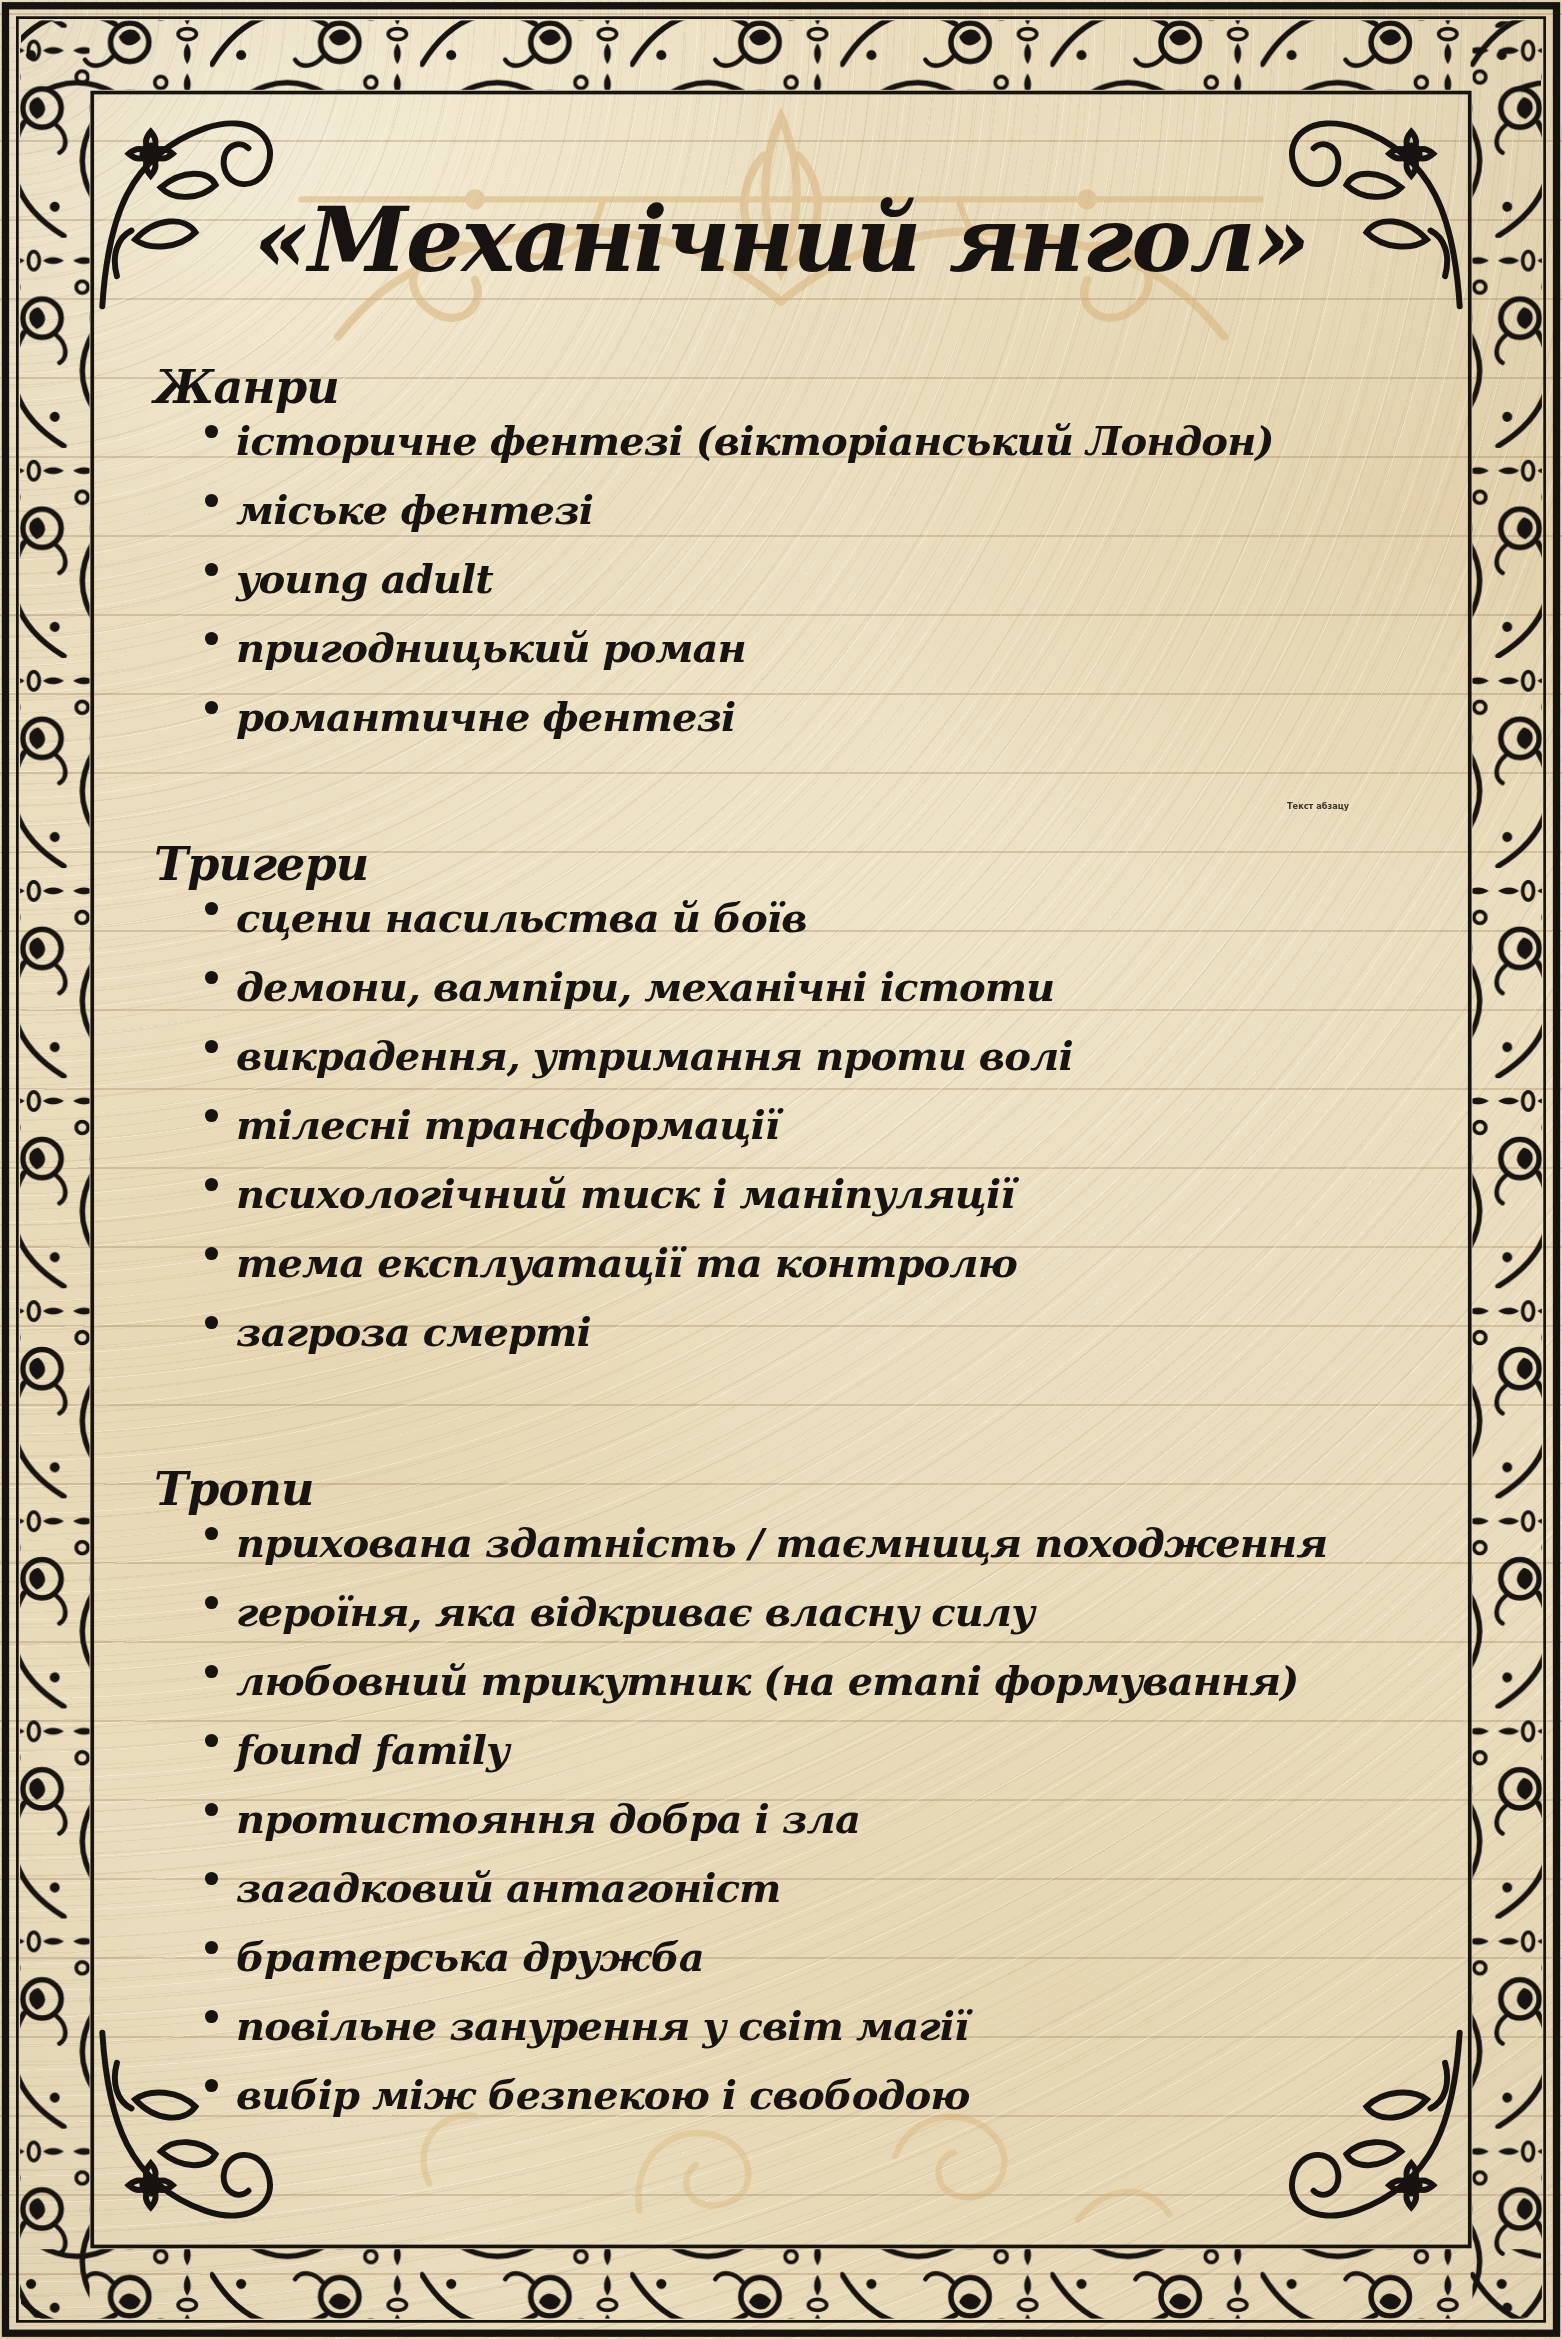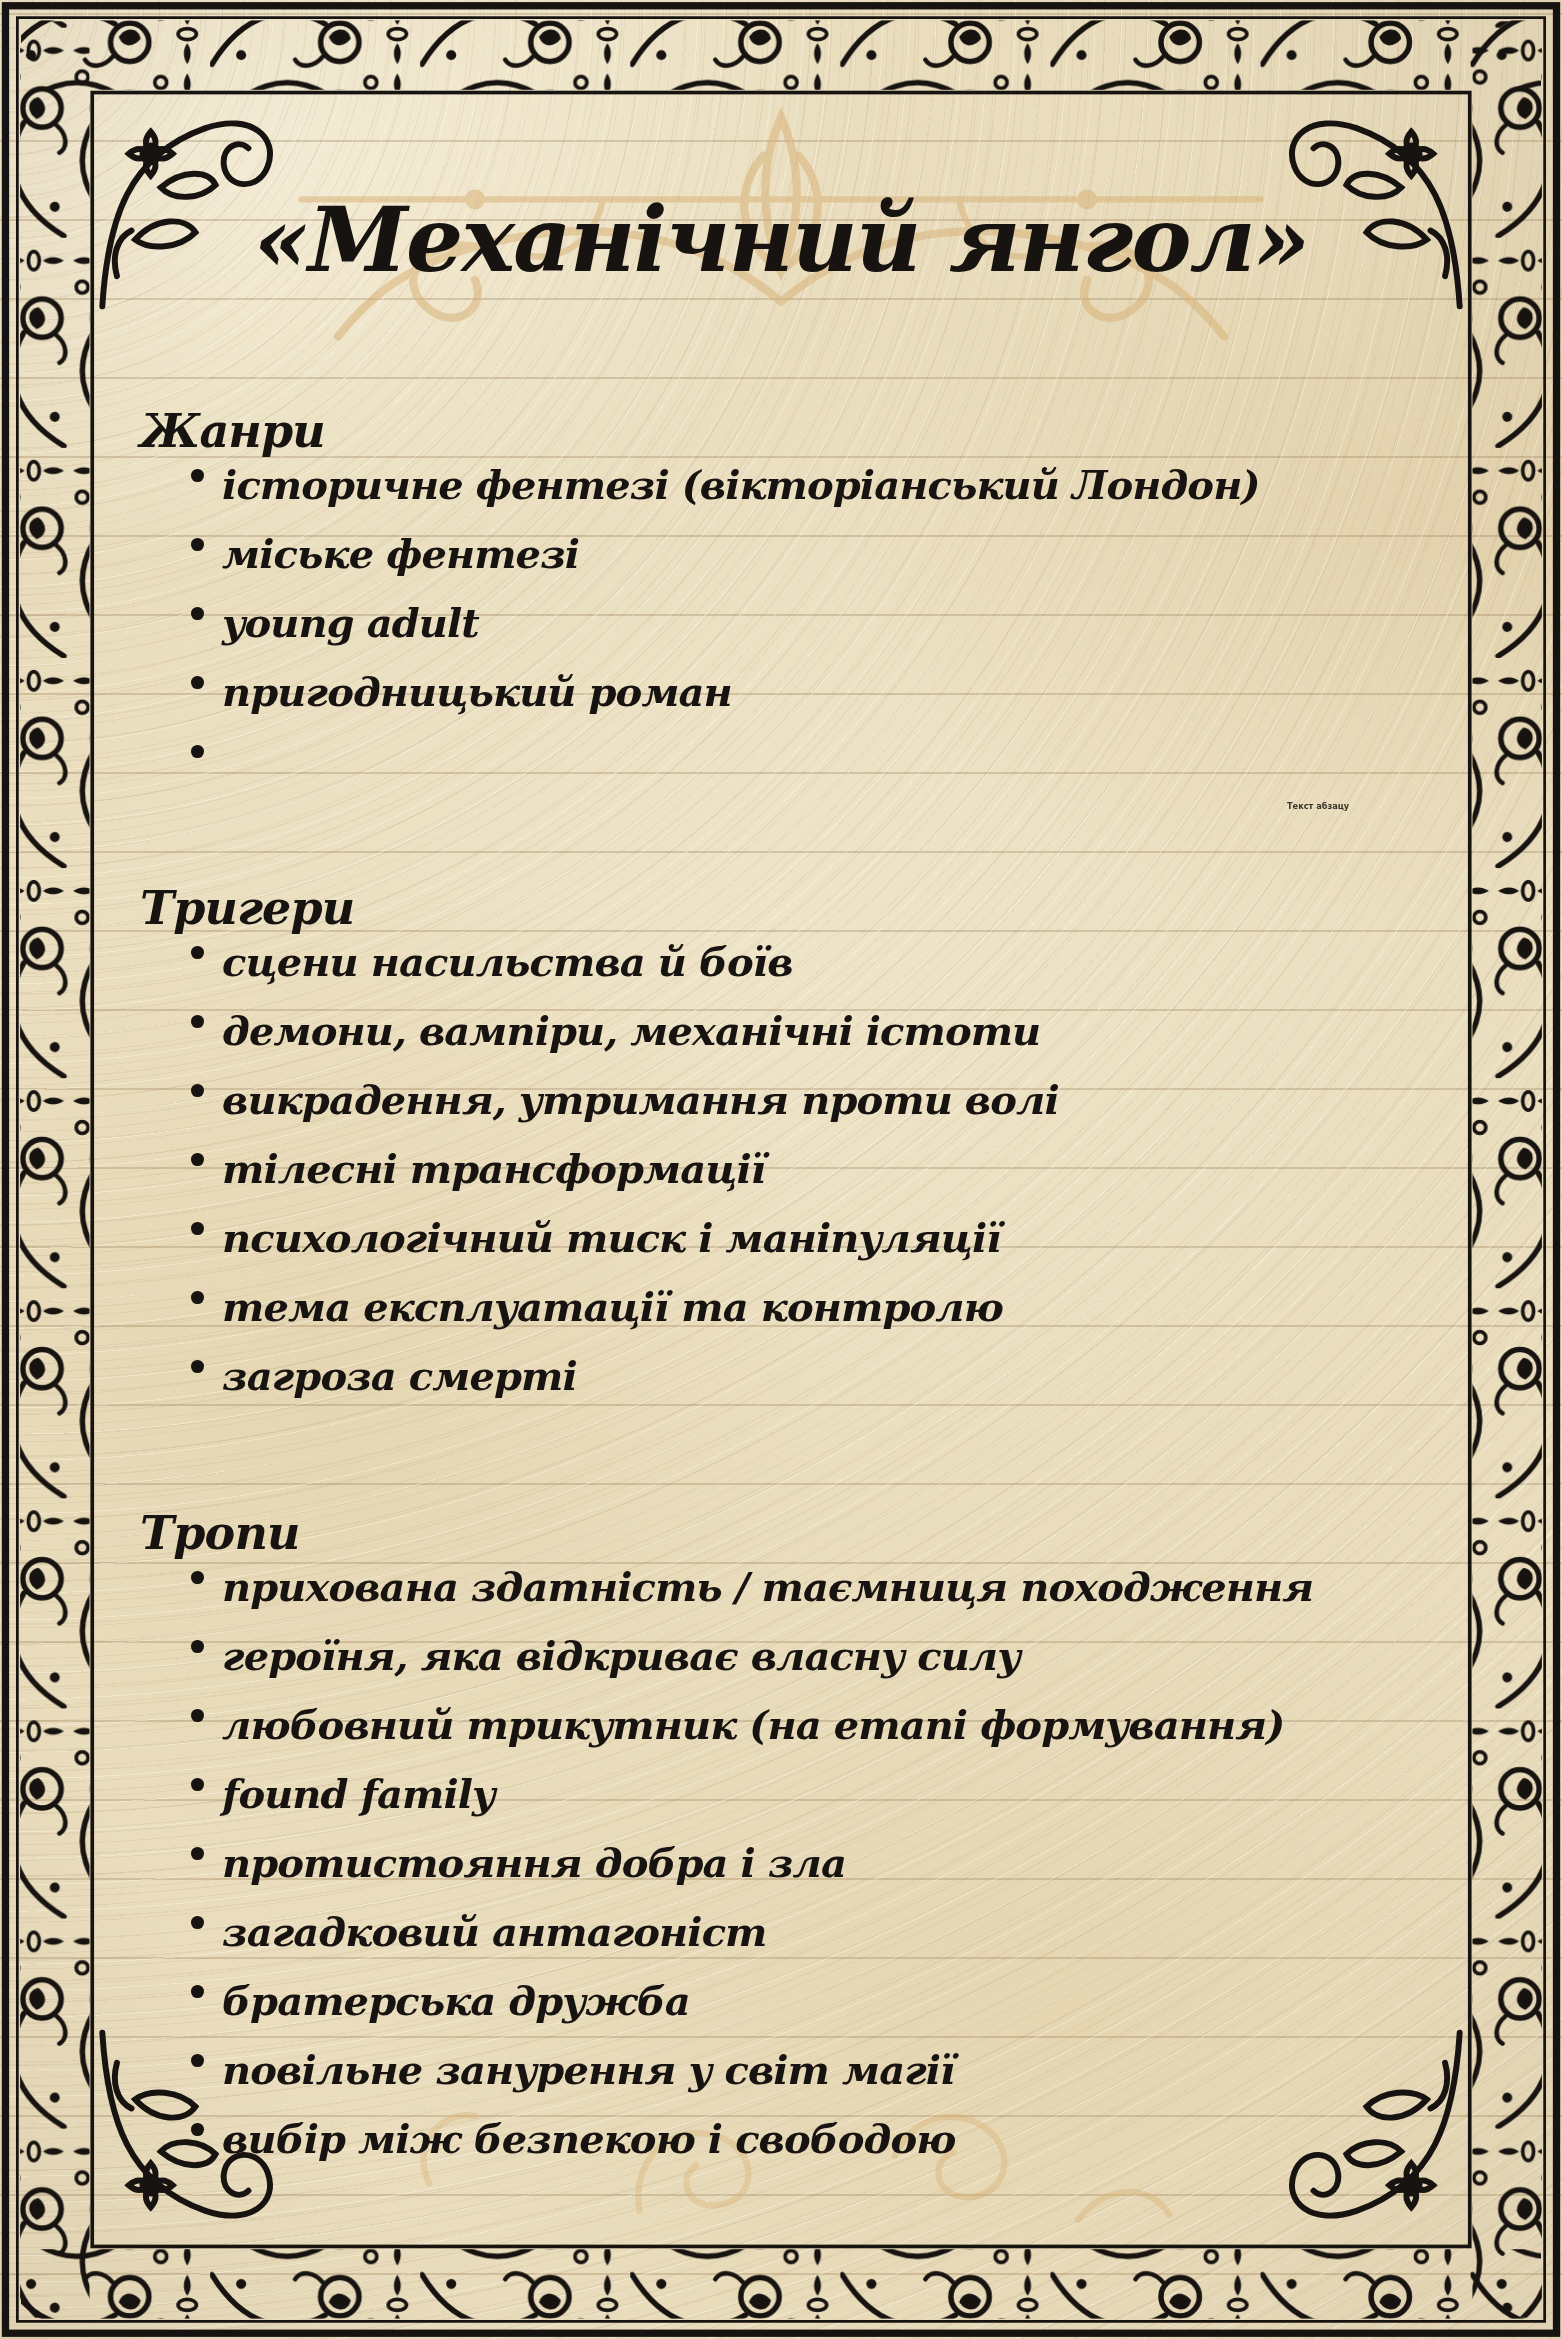--- a/index.html
+++ b/index.html
@@ -23,21 +23,21 @@
       repeating-radial-gradient(circle at 8.2px 2.7px, rgba(255,250,238,.45) 0 0.9px, transparent 0.9px 26.5px);}
   .ruled-lines{position:absolute;inset:0;pointer-events:none;
     background-image:repeating-linear-gradient(to bottom, transparent 0 77px, rgba(150,120,82,.30) 77px 79px);
     background-position:0 63px;}
   .ornament-svg{position:absolute;left:0;top:0;pointer-events:none;}
 
   .title{
     position:absolute;left:0;right:0;top:188px;text-align:center;
     font:italic 700 90px/1.15 "DejaVu Serif", serif;color:#171310;letter-spacing:-1.8px;
   }
-  .section{position:absolute;left:140px;color:#171310;margin-top:44px;}
+  .section{position:absolute;left:154px;color:#171310;}
   .section h2{margin:0;font:italic 700 46px/55px "DejaVu Serif", serif;letter-spacing:-0.9px;}
   .section ul{list-style:none;margin:6.4px 0 0 0;padding:0;}
   .section li{display:flex;height:69px;font:italic 700 40px/1 "DejaVu Serif", serif;letter-spacing:-0.9px;white-space:nowrap;}
   .bullet-dot{width:12.8px;height:12.8px;border-radius:50%;background:#171310;margin:3.7px 18.3px 0 51px;flex:none;}
   #sec-genres{top:360px;}
   #sec-triggers{top:837px;}
   #sec-tropes{top:1462px;}
   .tiny-placeholder{position:absolute;left:1287px;top:802px;
     font:700 8.2px/1.2 "DejaVu Sans", sans-serif;color:#3a352c;letter-spacing:0;}
 </style>
@@ -146,20 +146,21 @@
       <li>
           <span class="bullet-dot"></span>
           <span>young adult</span>
         </li>
       <li>
           <span class="bullet-dot"></span>
           <span>пригодницький роман</span>
         </li>
       <li>
           <span class="bullet-dot"></span>
+          <span>романтичне фентезі</span>
         </li>
     </ul>
   </div>
 
   <div class="section" id="sec-triggers">
     <h2>Тригери</h2>
     <ul>
       <li>
           <span class="bullet-dot"></span>
           <span>сцени насильства й боїв</span>

